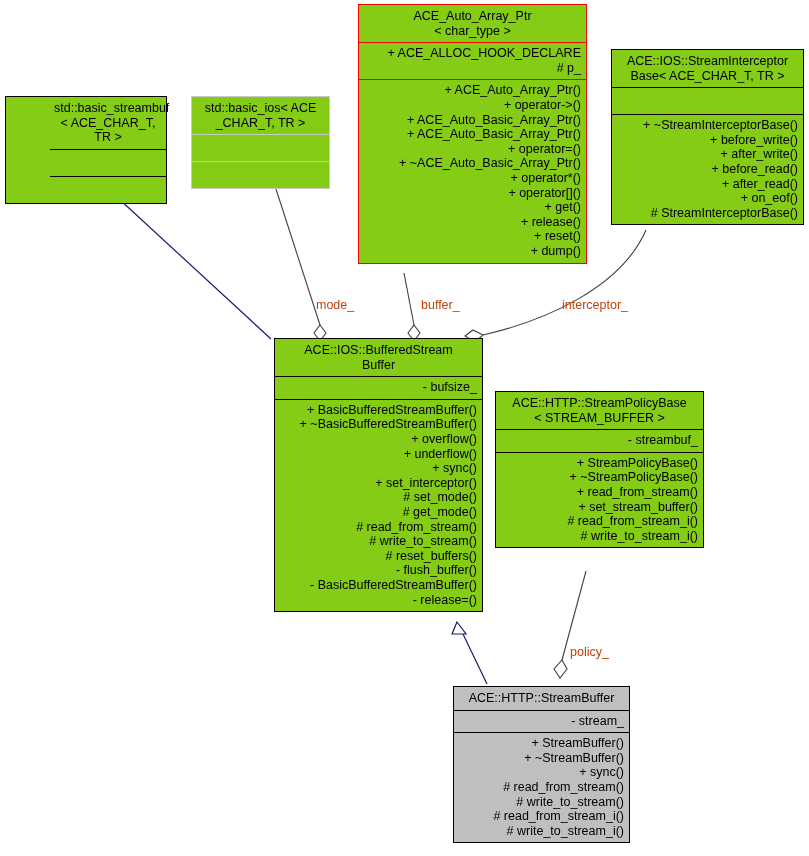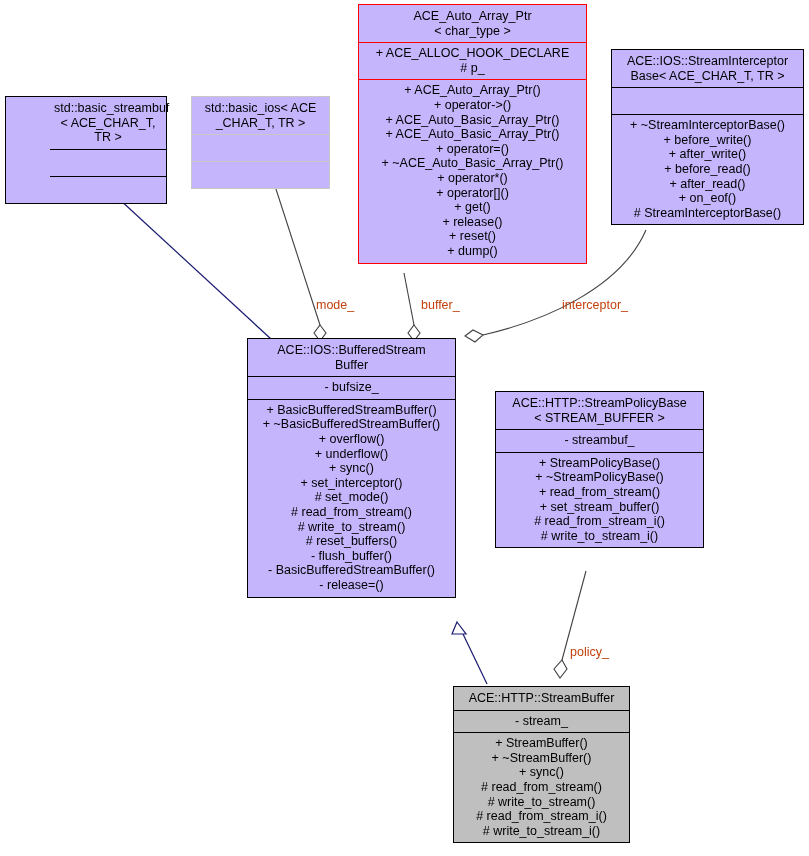--- a/index.html
+++ b/index.html
@@ -23,21 +23,21 @@
   svg.edges {
     position: absolute;
     left: 0; top: 0;
     width: 809px;
     height: 856px;
     pointer-events: none;
   }
   .uml-box {
     position: absolute;
     box-sizing: border-box;
-    background: #c4b5fd;
+    background: #84cc16;
     border: 1px solid #000000;
     font-size: 12.5px;
     line-height: 14.6px;
     color: #000000;
   }
   .uml-box.red { border-color: #ff0000; }
   .uml-box.gray-border { border-color: #c8c8c8; }
   .uml-box.filled { background: #bfbfbf; }
   .uml-title {
     text-align: center;
@@ -51,21 +51,21 @@
     line-height: 0;
   }
   .red .uml-sep { border-top-color: #ff0000; }
   .gray-border .uml-sep { border-top-color: #c8c8c8; }
   .uml-section {
     padding: 3px 5px 4px 5px;
     min-height: 14px;
   }
   .uml-section .row {
     white-space: pre;
-    text-align: center;
+    text-align: right;
   }
   .uml-section.empty { min-height: 20px; padding: 3px 5px; }
   .edge-label {
     position: absolute;
     font-size: 12.5px;
     color: #c2410c;
     white-space: nowrap;
   }
 </style>
 </head>
@@ -159,36 +159,37 @@
 
   <div class="uml-box gray-border" style="left:191px; top:96px; width:139px;">
     <div class="uml-title">std::basic_ios&lt; ACE
 _CHAR_T, TR &gt;</div>
     <div class="uml-sep"></div>
     <div class="uml-section empty"></div>
     <div class="uml-sep"></div>
     <div class="uml-section empty"></div>
   </div>
 
-  <div class="uml-box" style="left:247px; top:338px; width:209px;">
+  <div class="uml-box" style="left:274px; top:338px; width:209px;">
     <div class="uml-title">ACE::IOS::BufferedStream
 Buffer</div>
     <div class="uml-sep"></div>
     <div class="uml-section">
         <div class="row">- bufsize_</div>
       </div>
     <div class="uml-sep"></div>
     <div class="uml-section">
         <div class="row">+ BasicBufferedStreamBuffer()</div>
         <div class="row">+ ~BasicBufferedStreamBuffer()</div>
         <div class="row">+ overflow()</div>
         <div class="row">+ underflow()</div>
         <div class="row">+ sync()</div>
         <div class="row">+ set_interceptor()</div>
         <div class="row"># set_mode()</div>
+        <div class="row"># get_mode()</div>
         <div class="row"># read_from_stream()</div>
         <div class="row"># write_to_stream()</div>
         <div class="row"># reset_buffers()</div>
         <div class="row">- flush_buffer()</div>
         <div class="row">- BasicBufferedStreamBuffer()</div>
         <div class="row">- release=()</div>
       </div>
   </div>
 
   <div class="uml-box" style="left:495px; top:391px; width:209px;">

